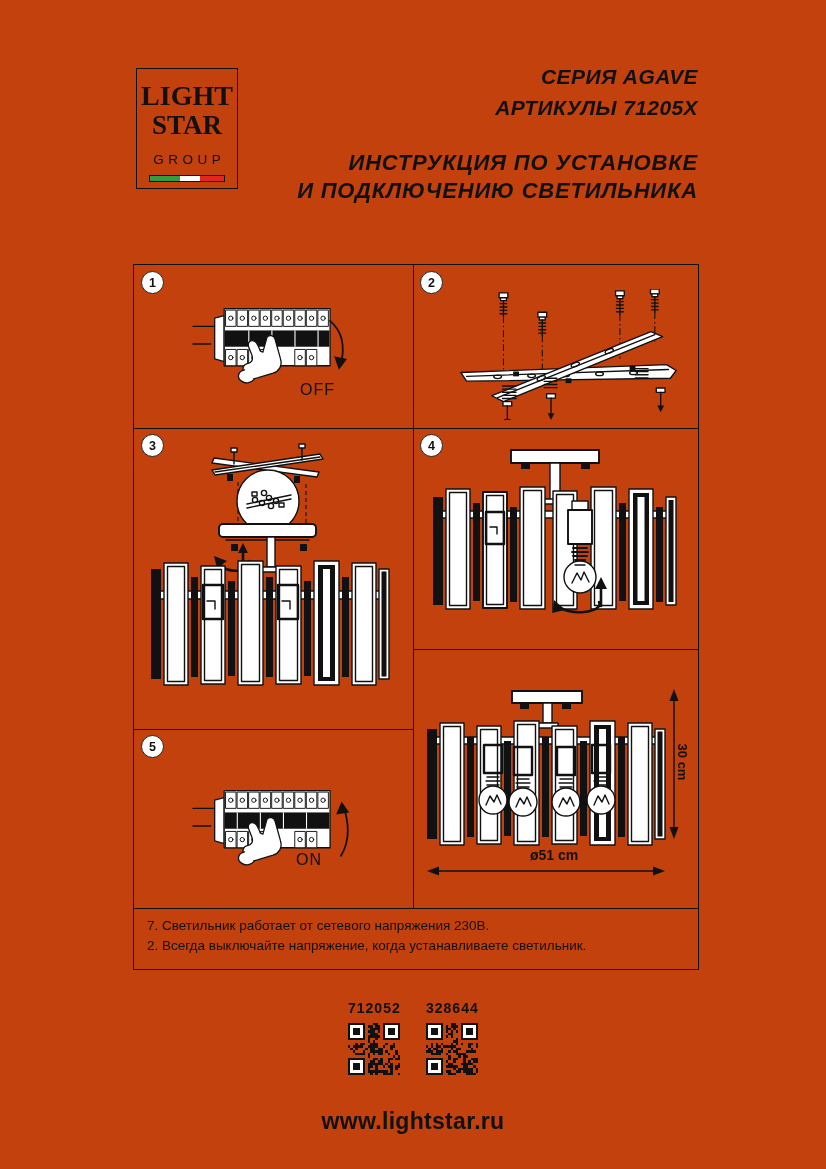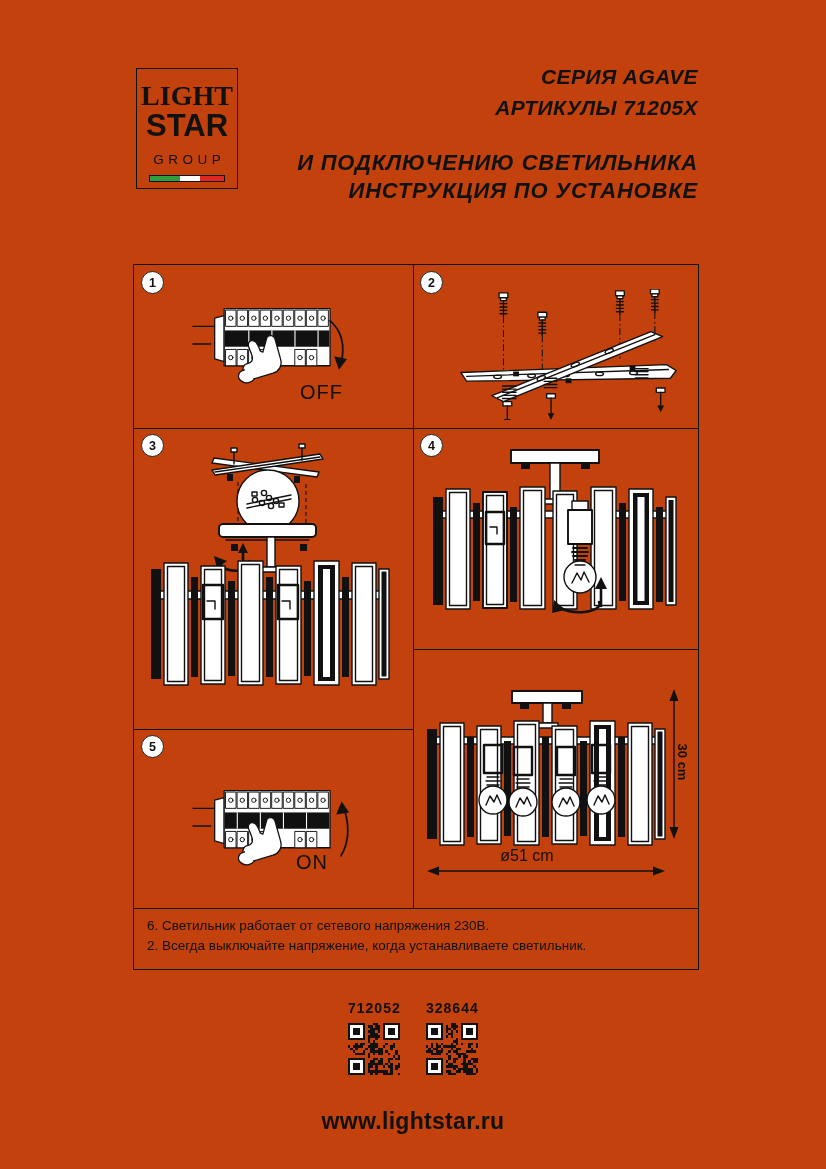--- a/index.html
+++ b/index.html
@@ -3,58 +3,58 @@
 <meta charset="utf-8">
 <style>
   html,body{margin:0;padding:0;background:#e8e8e8;}
   .page{position:relative;width:826px;height:1169px;margin:0 auto;background:#c2410c;
         font-family:"Liberation Sans",sans-serif;color:#111;overflow:hidden;}
 
   
   .logo-box{position:absolute;left:136px;top:68px;width:102px;height:121px;
             border:1.5px solid #111;text-align:center;box-sizing:border-box;padding-top:13px;}
   .logo-light{font-family:"Liberation Serif",serif;font-weight:bold;font-size:28px;line-height:28px;letter-spacing:0px;}
-  .logo-star{font-family:Liberation Sans, sans-serif;font-weight:bold;font-size:31px;line-height:31px;}
+  .logo-star{font-family:Liberation Serif, serif;font-weight:bold;font-size:27px;line-height:31px;}
   .logo-group{font-size:13.5px;letter-spacing:4.5px;margin-top:11px;text-indent:4.5px;}
   .flag{display:inline-flex;width:76px;height:7px;border:1px solid #111;margin-top:7px;box-sizing:border-box;}
   .flag span{height:100%;}
   .flag .g{width:40%;} .flag .w{width:27%;background:#fff;} .flag .r{width:33%;}
 
   .head-text{position:absolute;right:128px;top:61px;text-align:right;font-style:italic;}
   .head-series{font-weight:bold;font-size:21px;line-height:31px;letter-spacing:.4px;}
   .head-articles{font-weight:bold;font-size:21px;line-height:31px;letter-spacing:.4px;}
   .head-instr{font-weight:bold;font-size:22px;line-height:28px;letter-spacing:.8px;margin-top:26px;}
 
   
   .grid{position:absolute;left:133px;top:264px;width:564px;height:704px;border:1.4px solid #111;box-sizing:content-box;}
   .vline,.hline{position:absolute;background:#111;}
   .panel{position:absolute;}
   .step{position:absolute;left:7px;top:6px;width:21px;height:21px;border:1.3px solid #222;border-radius:50%;
         display:flex;align-items:center;justify-content:center;font-size:12.5px;font-weight:bold;background:#fff;}
-  .biglabel{position:absolute;font-size:20px;letter-spacing:1px;color:#111;}
+  .biglabel{position:absolute;font-size:16px;letter-spacing:1px;color:#111;}
 
   
   .ln{fill:none;stroke:#111;stroke-width:1.4;stroke-linecap:round;stroke-linejoin:round;}
   .ln2{fill:none;stroke:#111;stroke-width:1.9;stroke-linecap:round;stroke-linejoin:round;}
   .fw{fill:#fff;stroke:#111;stroke-width:1.4;stroke-linejoin:round;}
   .fw2{fill:#fff;stroke:#111;stroke-width:1.9;stroke-linejoin:round;}
   .fb{fill:#111;stroke:none;}
   .bold{fill:none;stroke:#111;stroke-width:2.4;stroke-linejoin:round;}
   .dash{fill:none;stroke:#111;stroke-width:1.1;stroke-dasharray:4 3;}
   .dashdot{fill:none;stroke:#111;stroke-width:1.1;stroke-dasharray:7 3 1.5 3;}
   .arrow{fill:none;stroke:#111;stroke-width:2.6;stroke-linecap:round;}
 
   
   .notes-line{position:absolute;left:13px;font-size:13.5px;white-space:nowrap;}
   .qr-row{position:absolute;left:0;right:0;top:1000px;display:flex;justify-content:center;gap:26px;}
   .qr-col{width:52px;text-align:center;}
   .qr-label{font-size:14px;font-weight:bold;letter-spacing:1px;}
   .qr-col svg{margin-top:7px;width:52px;height:52px;display:block;}
   .site{position:absolute;left:0;right:0;top:1108px;text-align:center;font-size:23px;font-weight:bold;letter-spacing:.3px;}
-  .dim-d{position:absolute;left:114px;top:198px;transform:translateX(-50%);font-size:16px;font-weight:normal;}
+  .dim-d{position:absolute;left:141px;top:198px;transform:translateX(-50%);font-size:14px;font-weight:bold;}
   .dim-h{position:absolute;left:269px;top:113px;transform:translate(-50%,-50%) rotate(90deg);
          white-space:nowrap;font-size:13px;font-weight:bold;}
 </style>
 </head>
 <body>
 
 <div class="page">
 
   <div class="logo-box">
     <div class="logo-light">LIGHT</div>
@@ -64,22 +64,22 @@
       <span class="g" style="background: rgb(47, 158, 65);"></span>
       <span class="w"></span>
       <span class="r" style="background: rgb(224, 38, 31);"></span>
     </div>
   </div>
 
   <div class="head-text">
     <div class="head-series">СЕРИЯ AGAVE</div>
     <div class="head-articles">АРТИКУЛЫ 71205X</div>
     <div class="head-instr">
+      <div>ИНСТРУКЦИЯ ПО УСТАНОВКЕ</div>
       <div>И ПОДКЛЮЧЕНИЮ СВЕТИЛЬНИКА</div>
-      <div>ИНСТРУКЦИЯ ПО УСТАНОВКЕ</div>
     </div>
   </div>
 
   <div class="grid">
     <div class="vline" style="left:279px;top:0;width:1.4px;height:643px;"></div>
     <div class="hline" style="left:0;top:163px;width:564px;height:1.4px;"></div>
     <div class="hline" style="left:0;top:464px;width:280px;height:1.4px;"></div>
     <div class="hline" style="left:279px;top:384px;width:285px;height:1.4px;"></div>
     <div class="hline" style="left:0;top:643px;width:564px;height:1.4px;"></div>
 
@@ -482,21 +482,21 @@
           <path class="ln" d="M20,222 H246"></path>
           <polygon class="fb" points="14,222 26,217.5 26,226.5"></polygon>
           <polygon class="fb" points="252,222 240,217.5 240,226.5"></polygon>
         </g>
       </svg>
       <span class="dim-h">30 cm</span>
       <span class="dim-d">ø51 cm</span>
     </div>
 
     <div class="panel" style="left:0;top:643px;width:564px;height:61px;">
-      <div class="notes-line" style="top:10px;">6. Светильник работает от сетевого напряжения 230В.</div>
+      <div class="notes-line" style="top:10px;">7. Светильник работает от сетевого напряжения 230В.</div>
       <div class="notes-line" style="top:30px;">2. Всегда выключайте напряжение, когда устанавливаете светильник.</div>
     </div>
   </div>
 
   <div class="qr-row">
     <div class="qr-col">
       <div class="qr-label">712052</div>
       <svg id="qr1" viewBox="0 0 21 21" shape-rendering="crispEdges">
           <rect x="10" y="0" width="1" height="1" fill="#111"></rect>
           <rect x="11" y="0" width="1" height="1" fill="#111"></rect>

